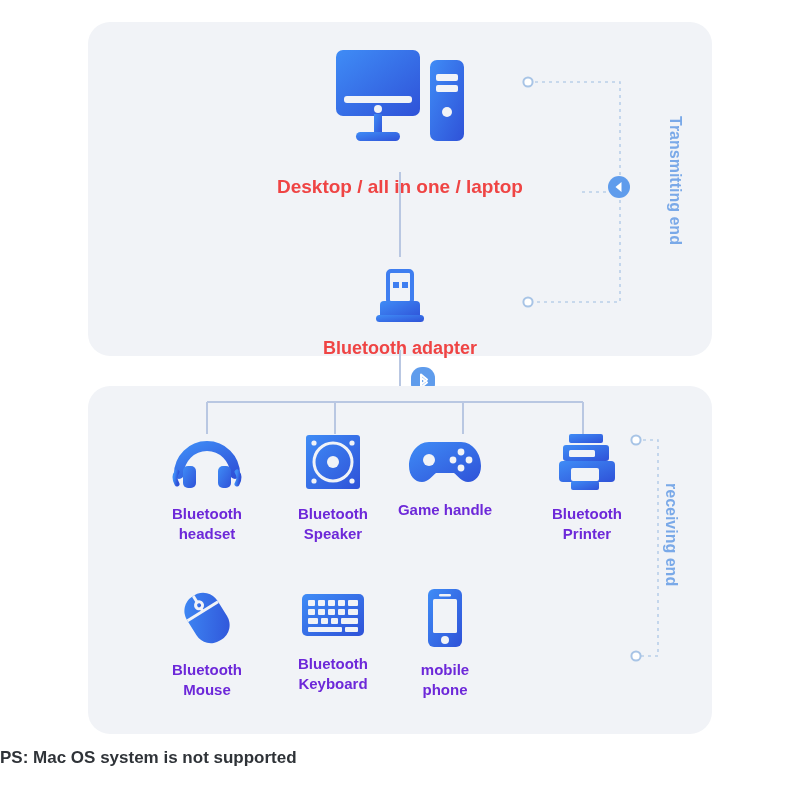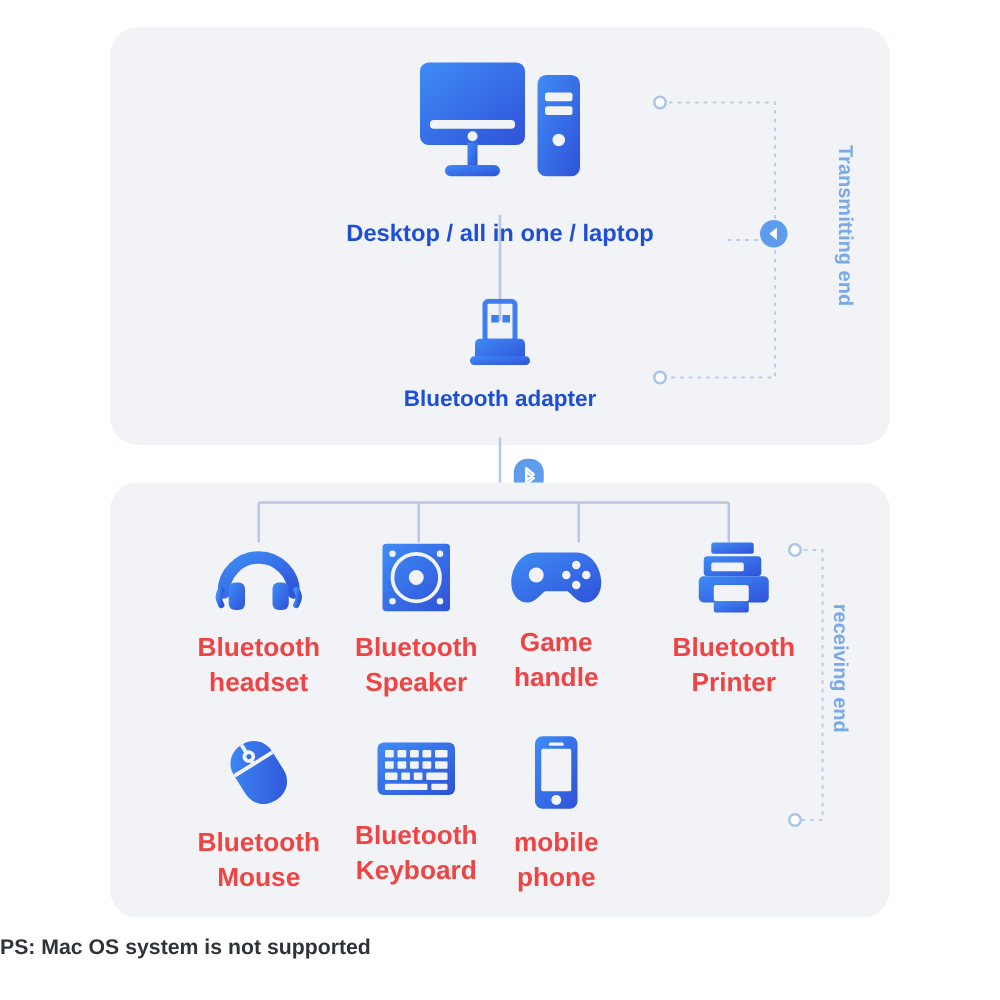--- a/index.html
+++ b/index.html
@@ -33,31 +33,31 @@
   
   .node {
     position: absolute;
     display: flex;
     flex-direction: column;
     align-items: center;
     text-align: center;
   }
   .node .glyph { display: block; }
   .node .cap {
-    color: #1d4ed8;
+    color: #ef4444;
     font-weight: 700;
     line-height: 1.28;
     white-space: pre-line;
   }
 
   
   #node-desktop { left: 250px; top: 44px; width: 300px; }
   #node-desktop .cap { font-size: 19px; margin-top: 9px; }
 
-  #node-adapter { left: 320px; top: 239px; width: 160px; }
+  #node-adapter { left: 320px; top: 269px; width: 160px; }
   #node-adapter .cap { font-size: 18px; margin-top: 6px; }
 
   
   .vline {
     position: absolute;
     background: #b9c7e2;
     width: 2px;
   }
   #line-desktop-adapter { left: 399px; top: 172px; height: 85px; }
   #line-adapter-down    { left: 399px; top: 350px; height: 58px; }
@@ -83,23 +83,23 @@
   
   .dev {
     position: absolute;
     display: flex;
     flex-direction: column;
     align-items: center;
     text-align: center;
     width: 130px;
   }
   .dev .cap {
-    color: #ef4444;
+    color: #6d28d9;
     font-weight: 700;
-    font-size: 21px;
+    font-size: 15px;
     line-height: 1.32;
     margin-top: 8px;
     white-space: pre-line;
   }
   .row1 { top: 432px; }
   .row2 { top: 588px; }
   .col1 { left: 142px; }
   .col2 { left: 268px; }
   .col3 { left: 380px; }
   .col4 { left: 522px; }

